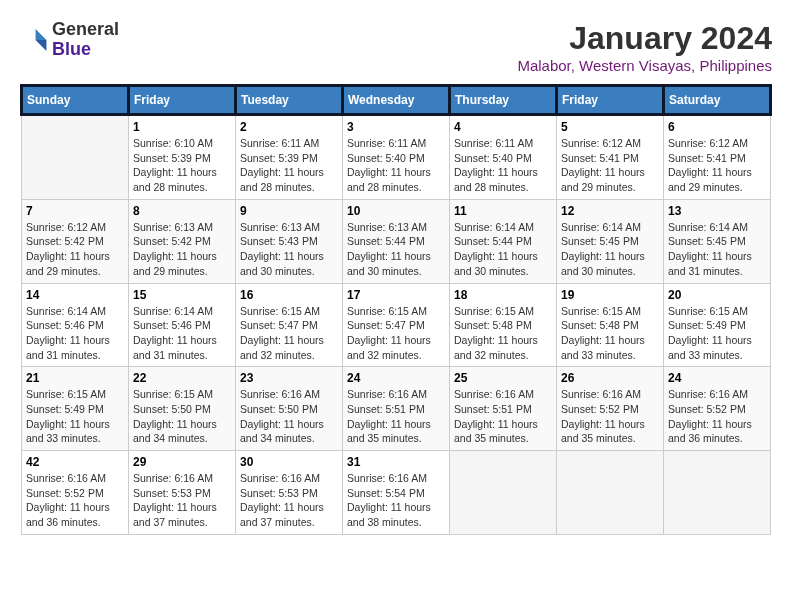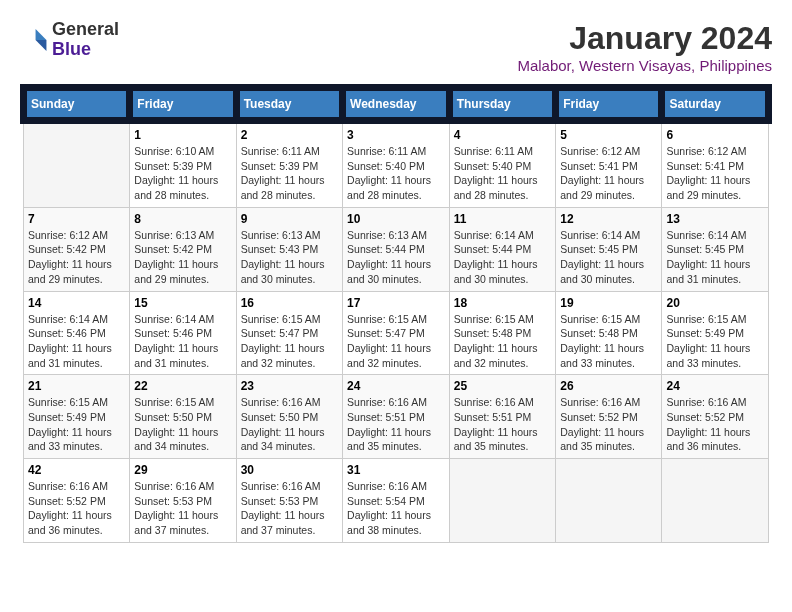--- a/index.html
+++ b/index.html
@@ -49,21 +49,21 @@
       border-collapse: collapse;
       font-size: 11px;
     }
     thead tr th {
       background-color: #3a7ebf;
       color: #fff;
       padding: 6px 4px;
       text-align: left;
       font-size: 12px;
       font-weight: bold;
-      border: 7px solid #0f172a;
+      border: 3px solid #0f172a;
     }
     tbody tr td {
       border: 1px solid #ccc;
       padding: 4px 4px;
       vertical-align: top;
       width: 107px;
       min-height: 80px;
       background: #fff;
     }
     tbody tr:nth-child(even) td {

